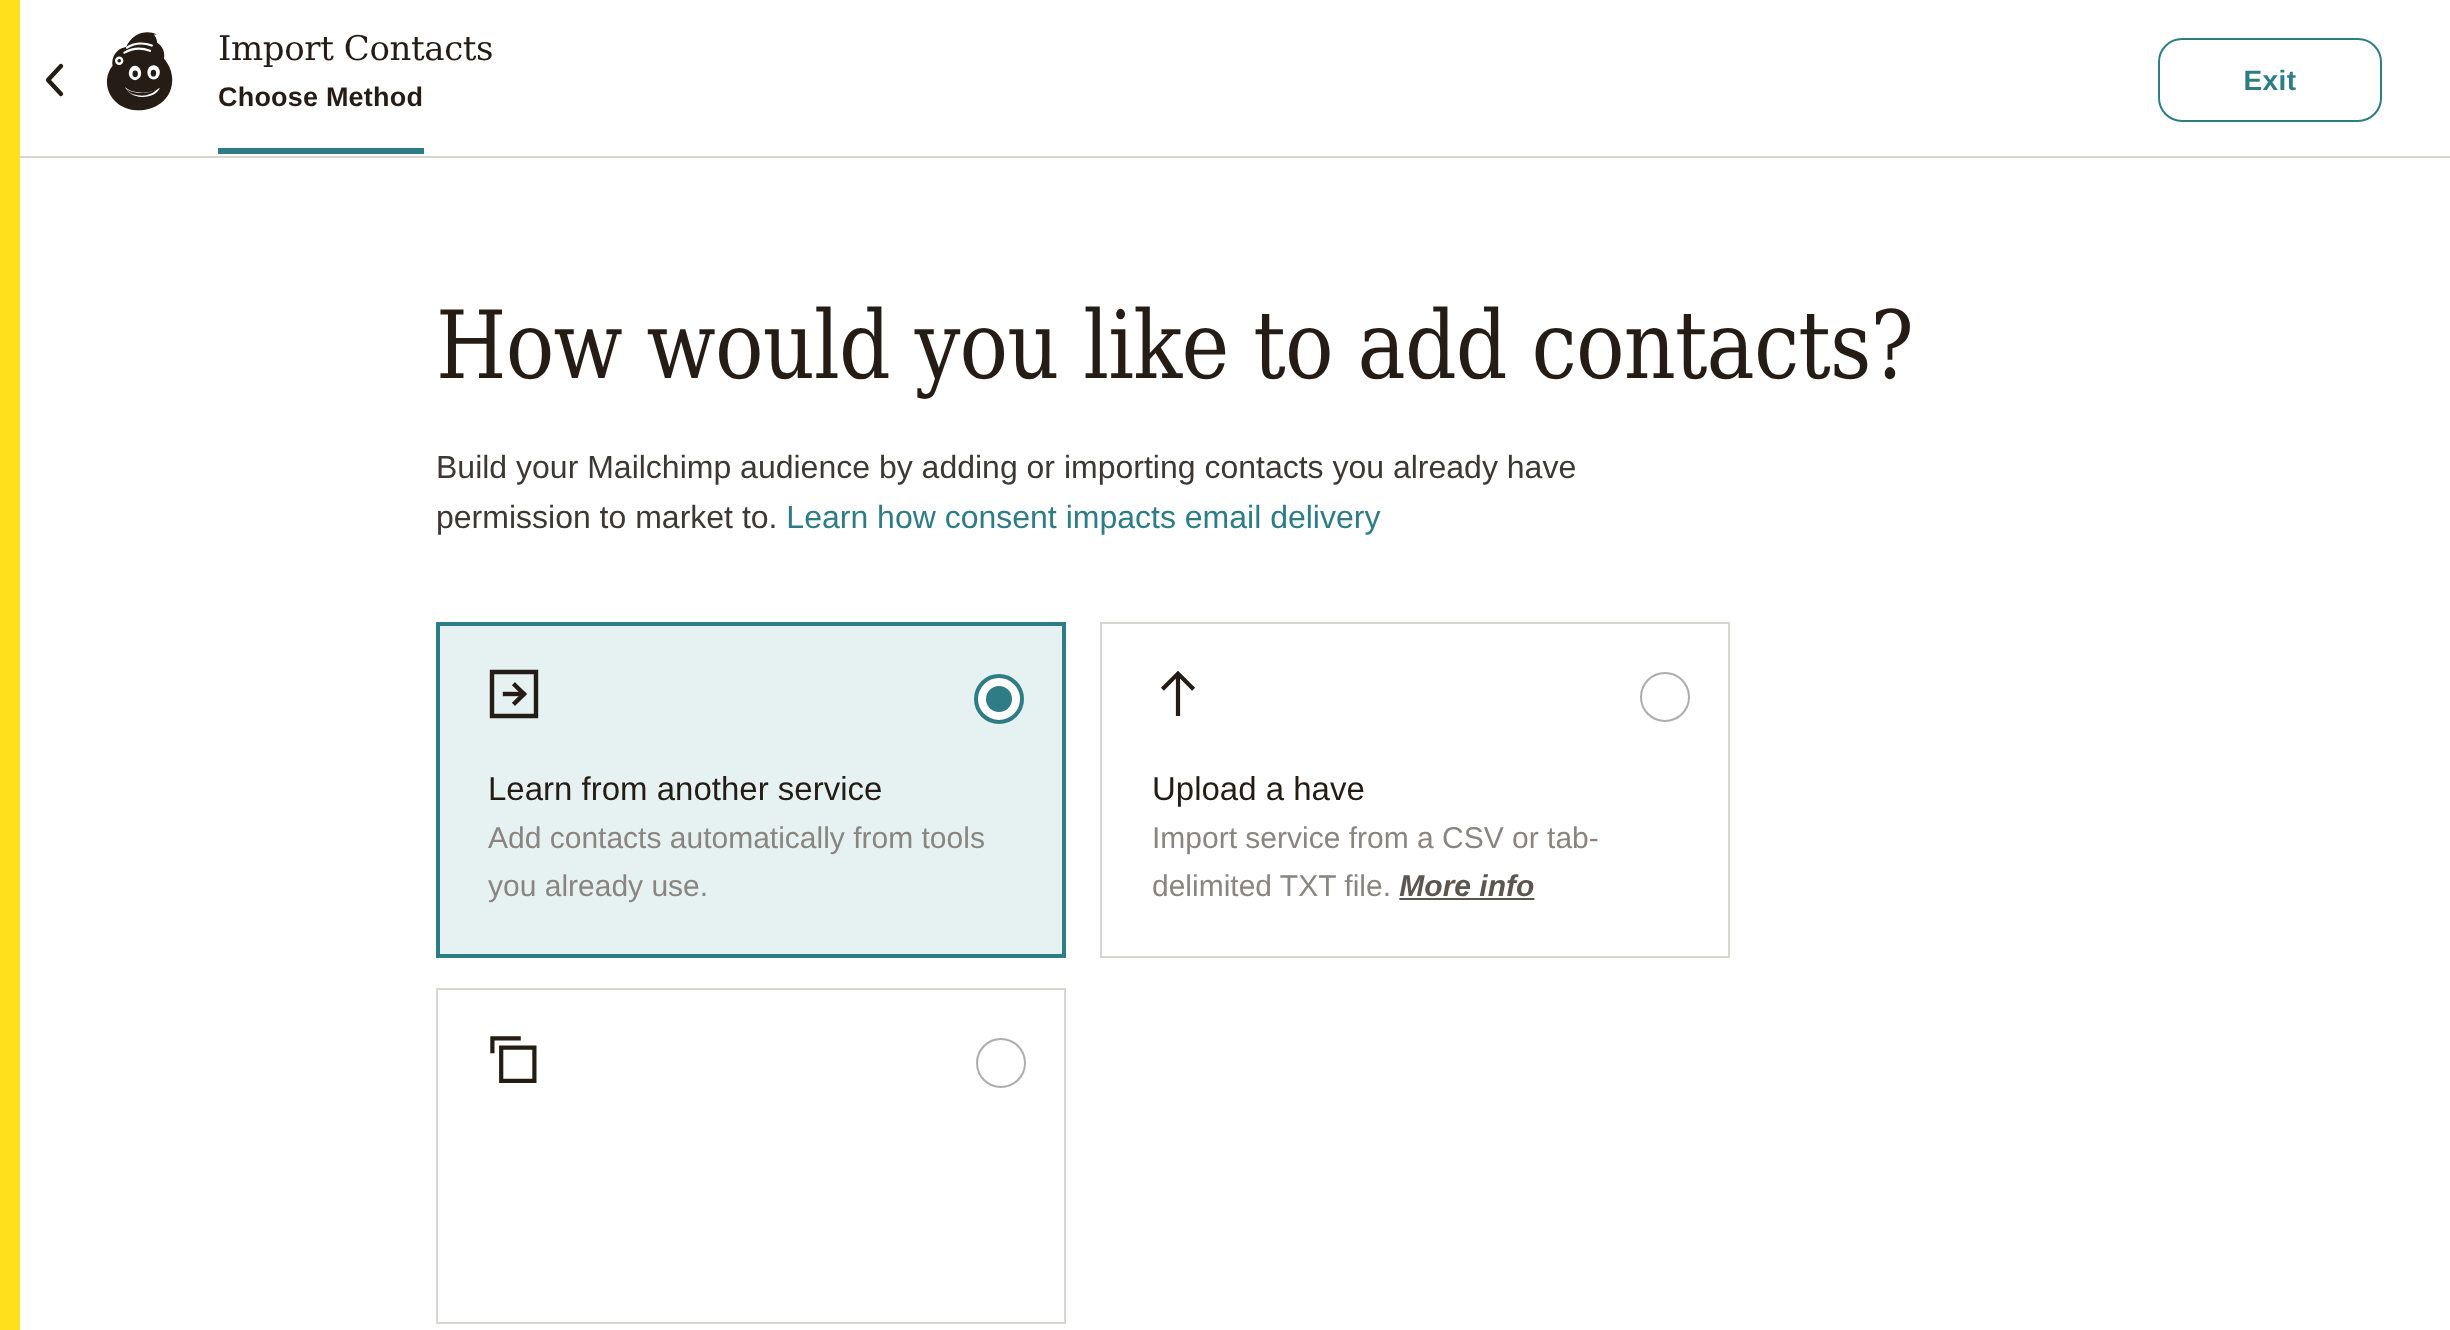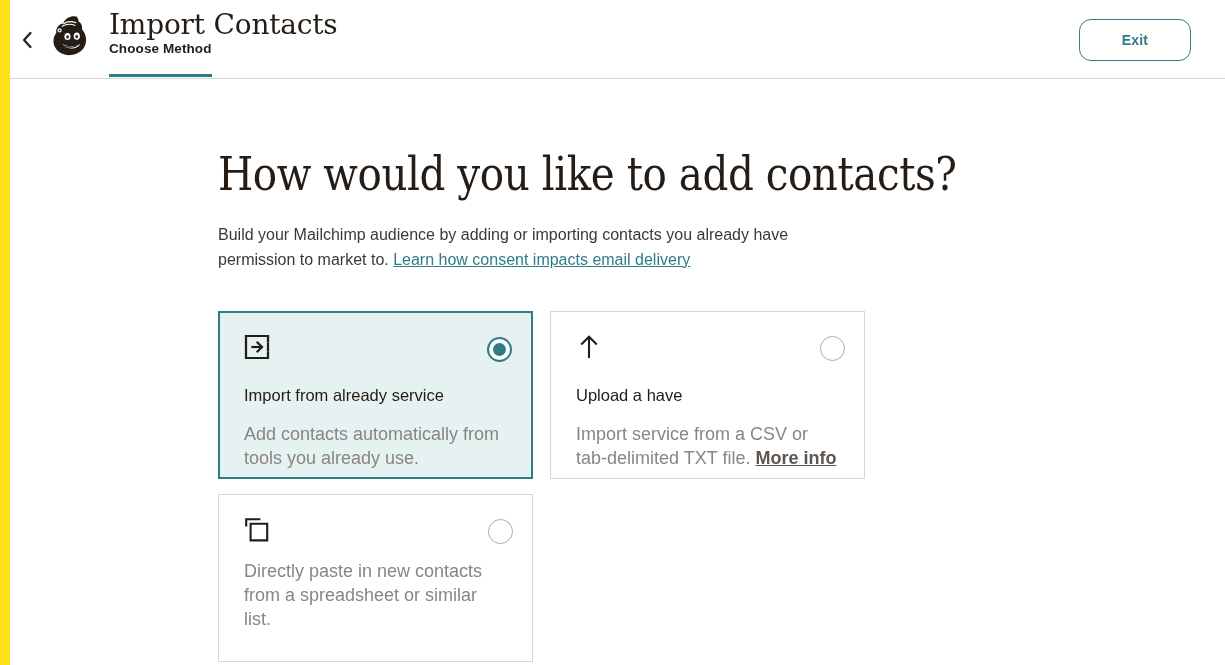--- a/index.html
+++ b/index.html
@@ -63,21 +63,21 @@
   }
   .brand-logo svg { display: block; }
 
   .header-titles {
     position: absolute;
     left: 99px;
     top: 12px;
   }
   .header-title {
     font-family: "DejaVu Serif", serif;
-    font-size: 28px;
+    font-size: 17px;
     line-height: 26px;
     letter-spacing: -0.2px;
     color: #241c15;
     white-space: nowrap;
     font-weight: 400;
   }
   .header-step {
     margin-top: 3px;
     display: inline-block;
     font-size: 13.5px;
@@ -132,21 +132,20 @@
   .page-sub {
     margin: 0;
     padding-top: 22px;
     font-size: 16px;
     line-height: 24.5px;
     color: #3d3833;
     width: 580px;
   }
   .inline-link {
     color: #2e7c85;
-    text-decoration: underline;
     font-weight: 400;
     cursor: pointer;
   }
 
   
   .cards {
     position: absolute;
     left: 218px;
     top: 311px;
     width: 1000px;
@@ -204,31 +203,32 @@
     background: #2e7c85;
   }
 
   .card-title {
     margin-top: 24px;
     font-size: 16.5px;
     line-height: 22px;
     color: #241c15;
   }
   .card-desc {
-    margin-top: 16px;
-    font-size: 18px;
+    margin-top: 2px;
+    font-size: 15px;
     line-height: 24px;
     color: #8a8580;
     width: 262px;
   }
   .card-link {
     color: #5c5550;
     font-weight: bold;
     text-decoration: underline;
     cursor: pointer;
+    font-style: italic;
   }
 </style>
 </head>
 <body>
 
 <div class="left-stripe"></div>
 
 <div class="header">
 
   <div class="back-chevron">
@@ -286,21 +286,21 @@
       <span class="card-icon">
         <svg width="26" height="26" viewBox="0 0 26 26">
           <path d="M2 2 H24 V24 H2 Z" fill="none" stroke="#241c15" stroke-width="2.2"></path>
           <path d="M24 8.5 V2 H2 V24 H24 V17.5" fill="none" stroke="#e6f2f1" stroke-width="3.4"></path>
           <path d="M24 8.5 V2 H2 V24 H24 V17.5" fill="none" stroke="#241c15" stroke-width="2.2"></path>
           <path d="M8.5 13 H17.5" stroke="#241c15" stroke-width="2.2" stroke-linecap="square"></path>
           <path d="M13.5 8.6 L18 13 L13.5 17.4" fill="none" stroke="#241c15" stroke-width="2.2" stroke-linecap="square" stroke-linejoin="miter"></path>
         </svg>
       </span>
       <span class="radio checked"></span>
-      <div class="card-title">Import from already service</div>
+      <div class="card-title">Learn from another service</div>
       <div class="card-desc">
         <span>Add contacts automatically from tools you already use.</span>
       </div>
     </div>
 
     <div class="option-card">
       <span class="card-icon">
         <svg width="26" height="26" viewBox="0 0 26 26">
           <path d="M13 24 V3" stroke="#241c15" stroke-width="2.1" stroke-linecap="butt"></path>
           <path d="M5.2 10.6 L13 2.8 L20.8 10.6" fill="none" stroke="#241c15" stroke-width="2.1" stroke-linecap="butt" stroke-linejoin="miter"></path>
@@ -318,20 +318,17 @@
   <div class="card-row">
 
     <div class="option-card">
       <span class="card-icon">
         <svg width="26" height="26" viewBox="0 0 26 26">
           <path d="M2.2 9.6 V2.2 H16.4" fill="none" stroke="#241c15" stroke-width="2.1" stroke-linecap="butt" stroke-linejoin="miter"></path>
           <path d="M6.6 6.8 H23.2 V23.4 H6.6 Z" fill="#ffffff" stroke="#241c15" stroke-width="2.1" stroke-linejoin="miter"></path>
         </svg>
       </span>
       <span class="radio"></span>
-      <div class="card-desc">
-        <span>Directly paste in new contacts from a spreadsheet or similar list.</span>
-      </div>
     </div>
 
   </div>
 
 </div>
 
 </body></html>

